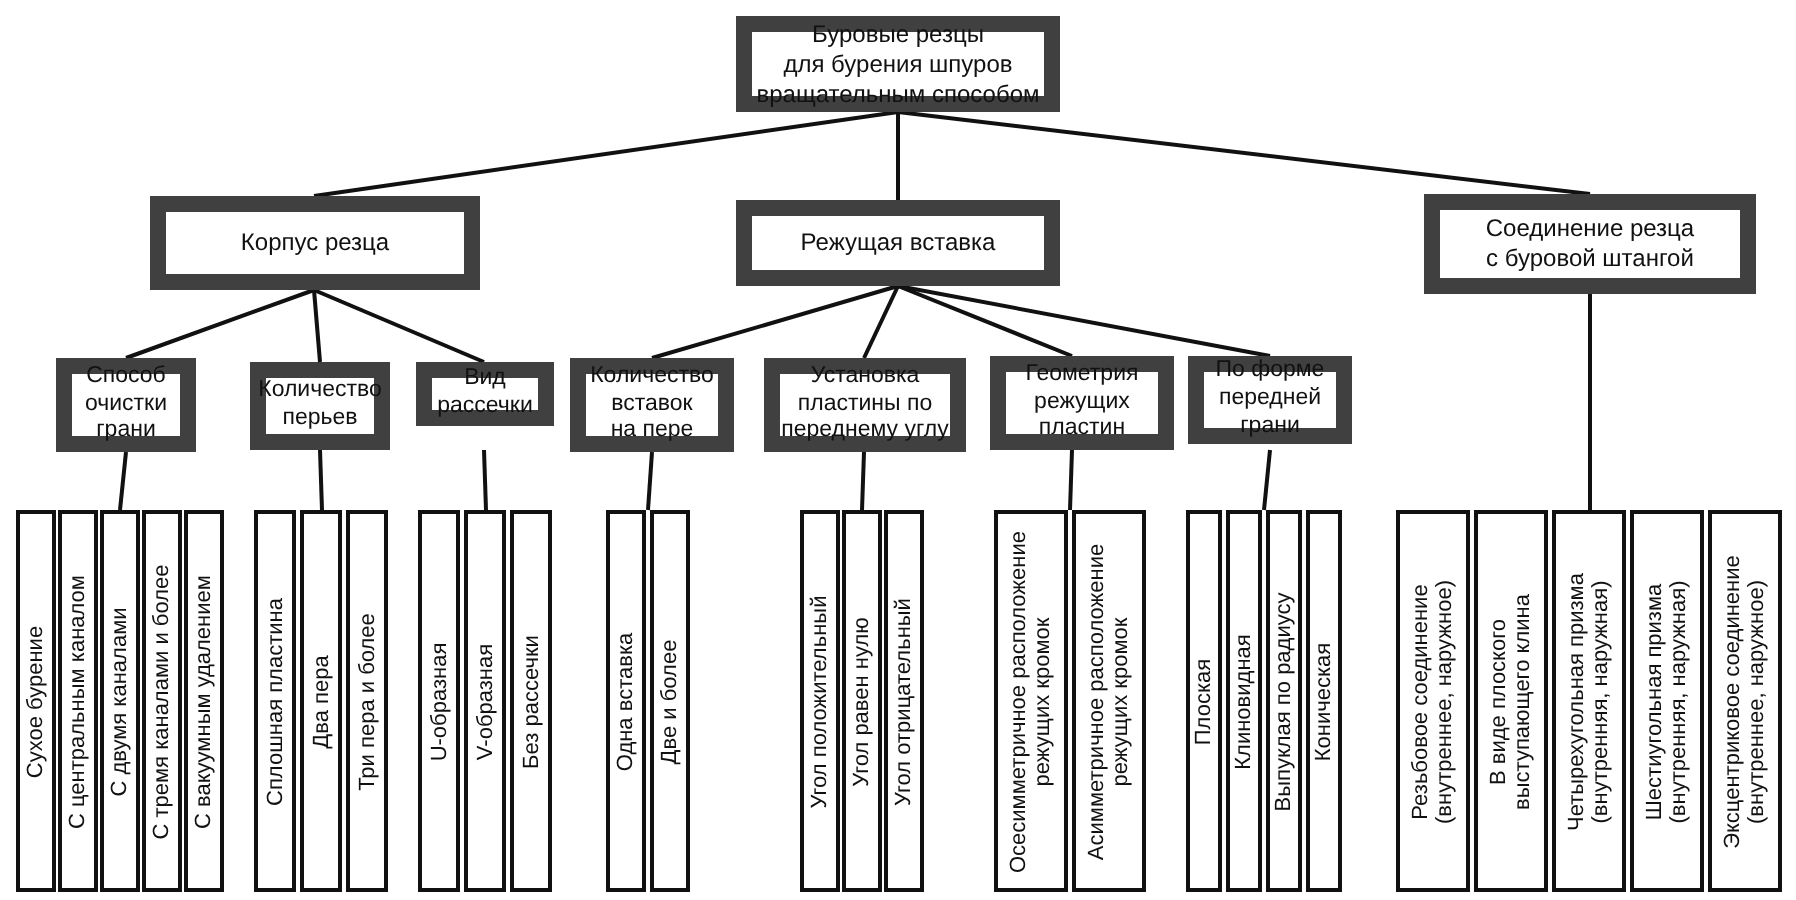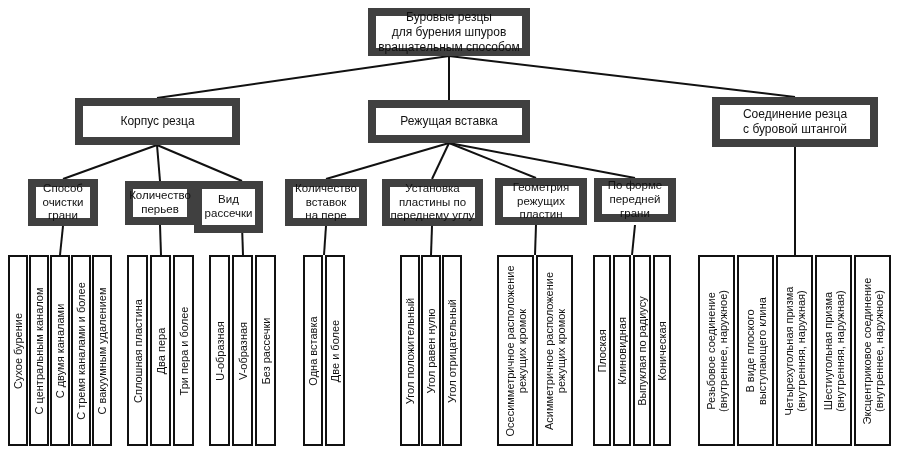--- a/index.html
+++ b/index.html
@@ -58,21 +58,21 @@
   <div class="node lvl2" style="left:75px;top:98px;width:165px;height:47px">Корпус резца</div>
   <div class="node lvl2" style="left:712px;top:97px;width:166px;height:50px">Соединение резца
 с буровой штангой</div>
   <div class="node lvl2" style="left:368px;top:100px;width:162px;height:43px">Режущая вставка</div>
 
   <div class="node lvl3" style="left:28px;top:179px;width:70px;height:47px">Способ
 очистки
 грани</div>
   <div class="node lvl3" style="left:125px;top:181px;width:70px;height:44px">Количество
 перьев</div>
-  <div class="node lvl3" style="left:194px;top:181px;width:69px;height:52px">Вид
+  <div class="node lvl3" style="left:208px;top:181px;width:69px;height:32px">Вид
 рассечки</div>
   <div class="node lvl3" style="left:285px;top:179px;width:82px;height:47px">Количество
 вставок
 на пере</div>
   <div class="node lvl3" style="left:382px;top:179px;width:101px;height:47px">Установка
 пластины по
 переднему углу</div>
   <div class="node lvl3" style="left:495px;top:178px;width:92px;height:47px">Геометрия
 режущих
 пластин</div>

